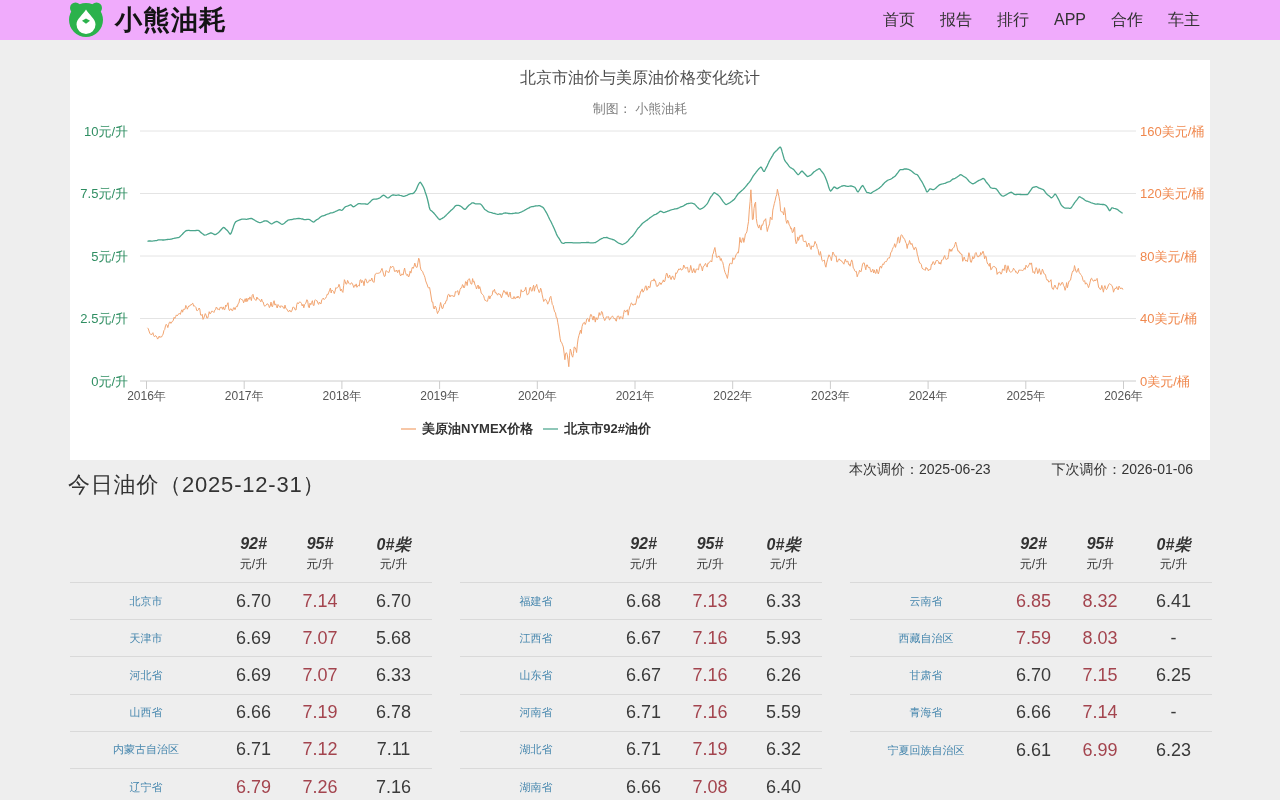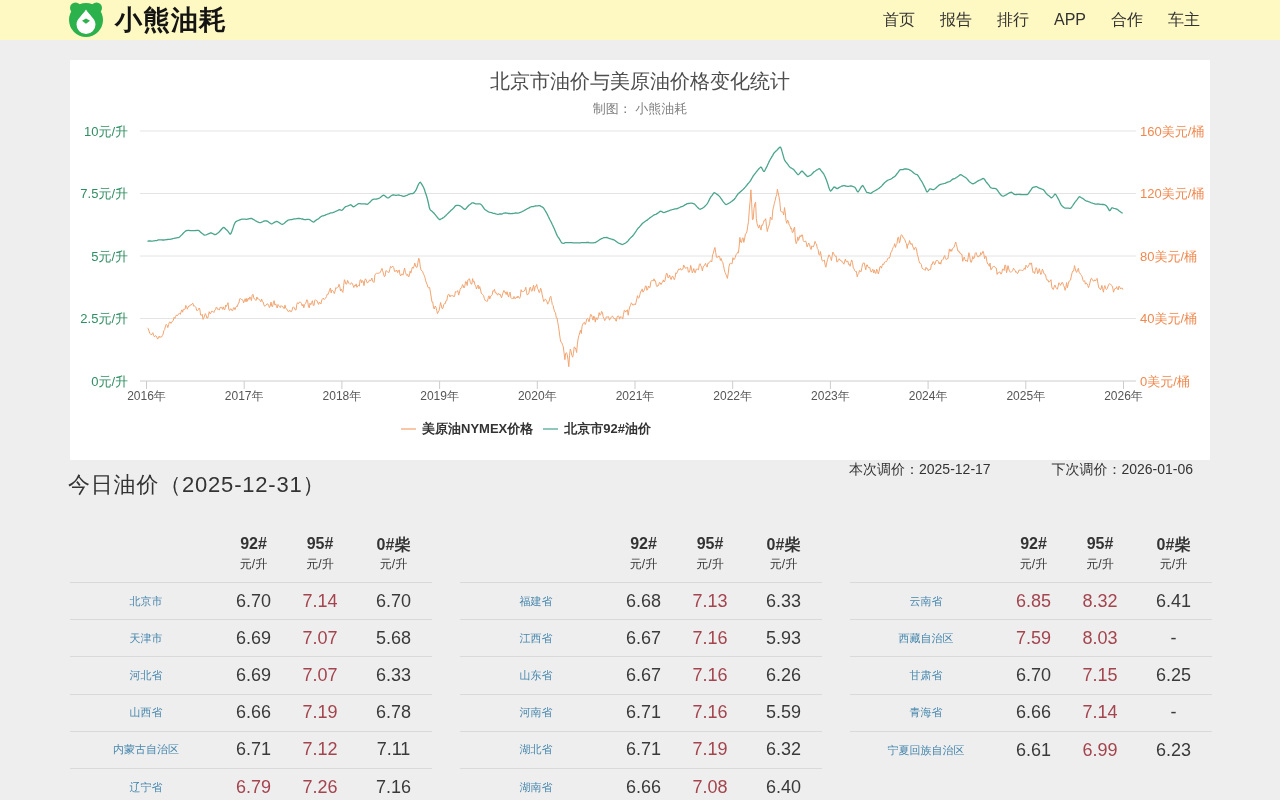--- a/index.html
+++ b/index.html
@@ -1,31 +1,31 @@
 <!DOCTYPE html>
 <html><head><meta charset="utf-8">
 <style>
 * { margin:0; padding:0; box-sizing:border-box; }
 body { width:1280px; height:800px; overflow:hidden; background:#eeeeee;
   font-family:"Liberation Sans", sans-serif; color:#333; position:relative; }
-.hdr { position:absolute; top:0; left:0; width:1280px; height:40px; background:#fef9c3; }
+.hdr { position:absolute; top:0; left:0; width:1280px; height:40px; background:#f0abfc; }
 .logo { position:absolute; left:66px; top:1px; height:38px; display:flex; align-items:center; }
 .logo-text { font-size:27px; font-weight:bold; color:#141414; letter-spacing:1px; margin-left:9px; }
 .nav { position:absolute; right:80px; top:0; height:40px; display:flex; align-items:center; gap:25px; font-size:16px; color:#333; }
 .card { position:absolute; left:70px; top:60px; width:1140px; height:400px; background:#fff; }
-.ctitle { position:absolute; top:68px; left:70px; width:1140px; text-align:center; font-size:20px; color:#4d4d4d; }
+.ctitle { position:absolute; top:68px; left:70px; width:1140px; text-align:center; font-size:16px; color:#4d4d4d; }
 .csub { position:absolute; top:100px; left:70px; width:1140px; text-align:center; font-size:13px; color:#808080; }
 .legend { position:absolute; top:420px; left:0px; width:1052px; display:flex; justify-content:center; align-items:center; font-size:13px; font-weight:bold; color:#333; }
 .legend .dash { display:inline-block; width:15px; height:0; border-top:2px solid; margin-right:6px; opacity:0.62; }
 .today { position:absolute; top:470px; left:68px; font-size:22px; letter-spacing:0.8px; color:#333; }
 .adj { position:absolute; top:461px; left:849px; width:344px; font-size:14px; color:#333; display:flex; justify-content:space-between; }
 table.t { position:absolute; border-collapse:collapse; width:362px; table-layout:fixed; }
 table.t td { text-align:center; padding:0; }
 table.t tr.r td { border-top:1px solid #d9d9d9; height:37.2px; }
-.thead { position:absolute; display:flex; font-size:16px; font-weight:bold; color:#333; }
+.thead { position:absolute; display:flex; font-size:16px; font-weight:bold; color:#333;font-style:italic; }
 .thead span { display:inline-block; text-align:center; }
 .thead2 { position:absolute; display:flex; font-size:12px; color:#333;align-items:center; }
 .thead2 span { display:inline-block; text-align:center; }
 .prov { color:#4787ae; font-size:11px; }
 td.num { font-size:18px; color:#3a3a3a; }
 td.red { color:#a3444e; }
 </style></head>
 <body>
 <div class="hdr">
   <div class="logo">
@@ -95,21 +95,21 @@
   </svg>
 <div class="legend">
     <span class="dash" style="border-color:#f2a571"></span>
     <span>美原油NYMEX价格</span>
     <span style="width:10px"></span>
     <span class="dash" style="border-color:#4aa58c"></span>
     <span>北京市92#油价</span>
   </div>
 <div class="today">今日油价（2025-12-31）</div>
 <div class="adj">
-    <span>本次调价：2025-12-17</span>
+    <span>本次调价：2025-06-23</span>
     <span>下次调价：2026-01-06</span>
   </div>
 <div class="thead" style="left:222px;top:535px">
     <span style="width:63px">92#</span>
     <span style="width:70px">95#</span>
     <span style="width:77px">0#柴</span>
   </div>
 <div class="thead2" style="left:222px;top:556px">
     <span style="width:63px">元/升</span>
     <span style="width:70px">元/升</span>

